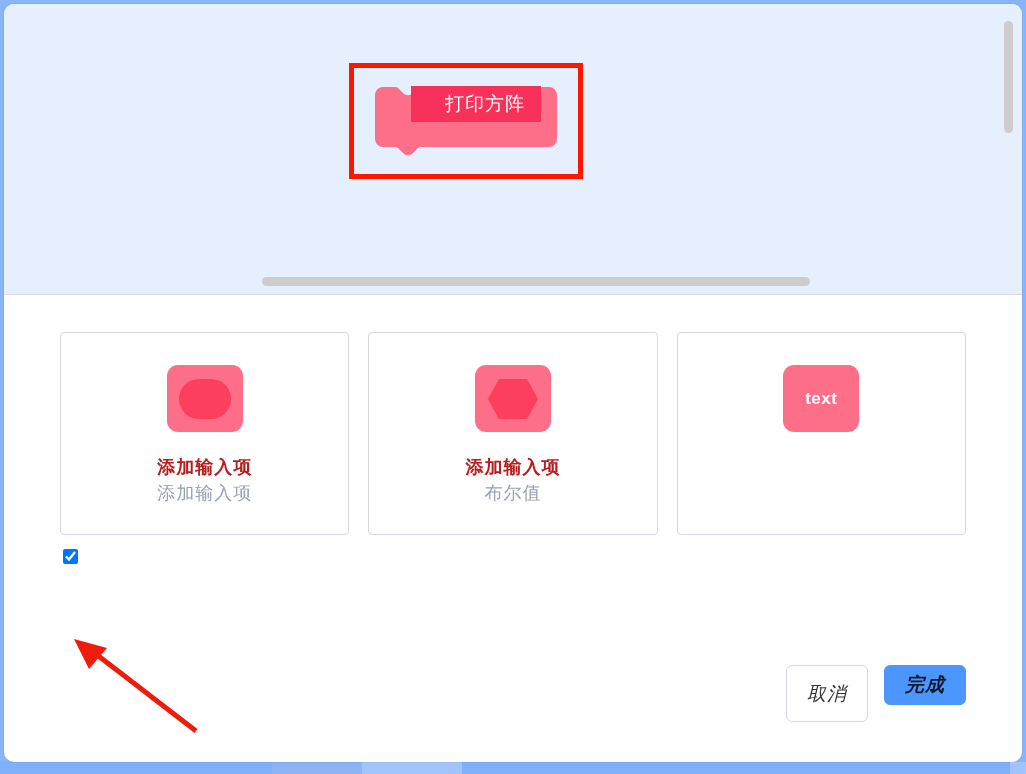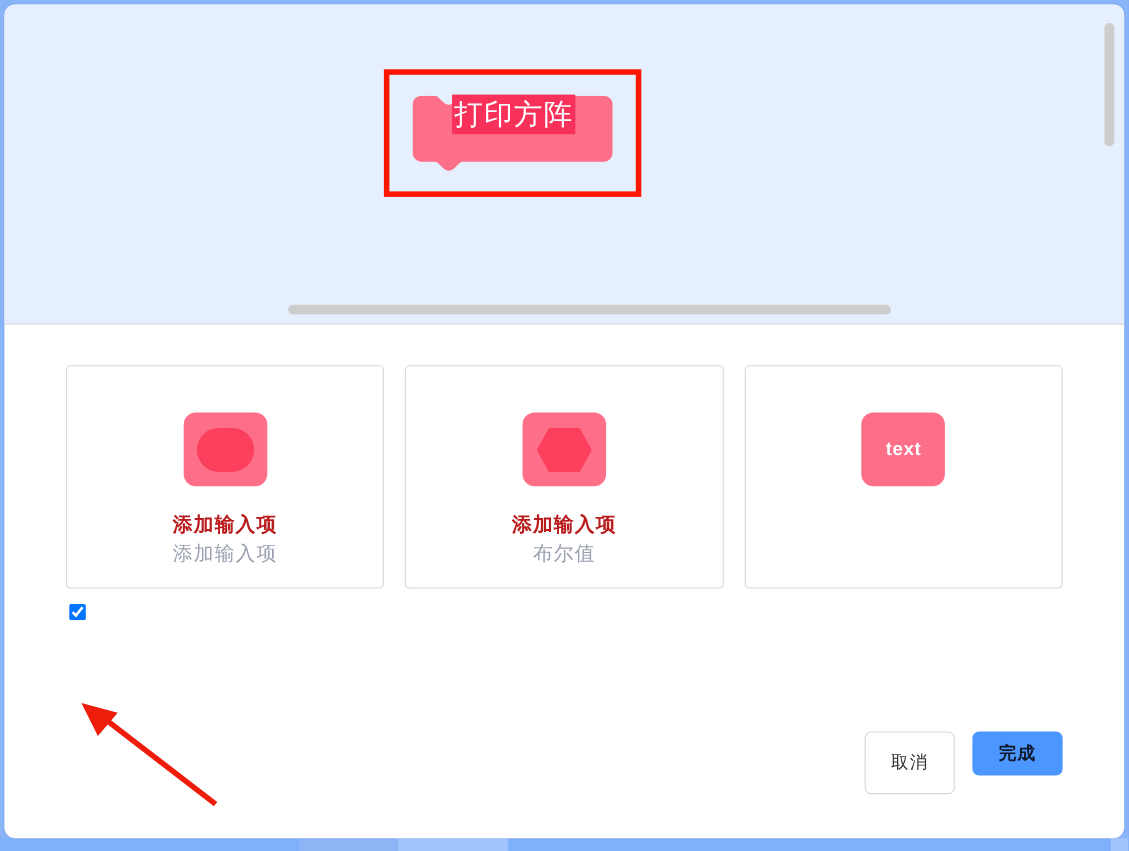--- a/index.html
+++ b/index.html
@@ -118,23 +118,24 @@
     position: absolute;
     left: 62px;
     top: 23px;
     width: 112px;
     height: 36px;
     background: #f8315a;
     display: flex;
     align-items: center;
     justify-content: center;
     color: #ffffff;
-    font-size: 26px;
+    font-size: 19px;
     letter-spacing: 1px;
     cursor: text;
+    padding-left: 18px;
   }
 
   .hscroll {
     position: absolute;
     left: 258px;
     bottom: 8px;
     width: 548px;
     height: 9px;
     background: #cdcdcd;
     border-radius: 5px;
@@ -167,21 +168,21 @@
   .card {
     flex: 1 1 0;
     height: 203px;
     border: 1px solid #d5d8de;
     border-radius: 4px;
     background: #ffffff;
     display: flex;
     flex-direction: column;
     align-items: center;
     justify-content: flex-start;
-    padding-top: 42px;
+    padding-top: 32px;
     box-sizing: border-box;
     cursor: pointer;
   }
   .card-icon {
     width: 76px;
     height: 67px;
     background: #fd6e88;
     border-radius: 11px;
     display: flex;
     align-items: center;
@@ -236,27 +237,28 @@
   .footer {
     position: absolute;
     right: 56px;
     bottom: 40px;
     display: flex;
     gap: 16px;
     align-items: flex-start;
   }
   .btn {
     border-radius: 6px;
-    font-size: 16px;
+    font-size: 19px;
     letter-spacing: 1px;
     cursor: pointer;
     display: flex;
     align-items: center;
     justify-content: center;
     box-sizing: border-box;
+    font-style: italic;
   }
   .btn-cancel {
     width: 82px; height: 57px;
     background: #ffffff;
     border: 1px solid #d5d8de;
     color: #333333;
   }
   .btn-ok {
     width: 82px; height: 40px;
     background: #4c97ff;

